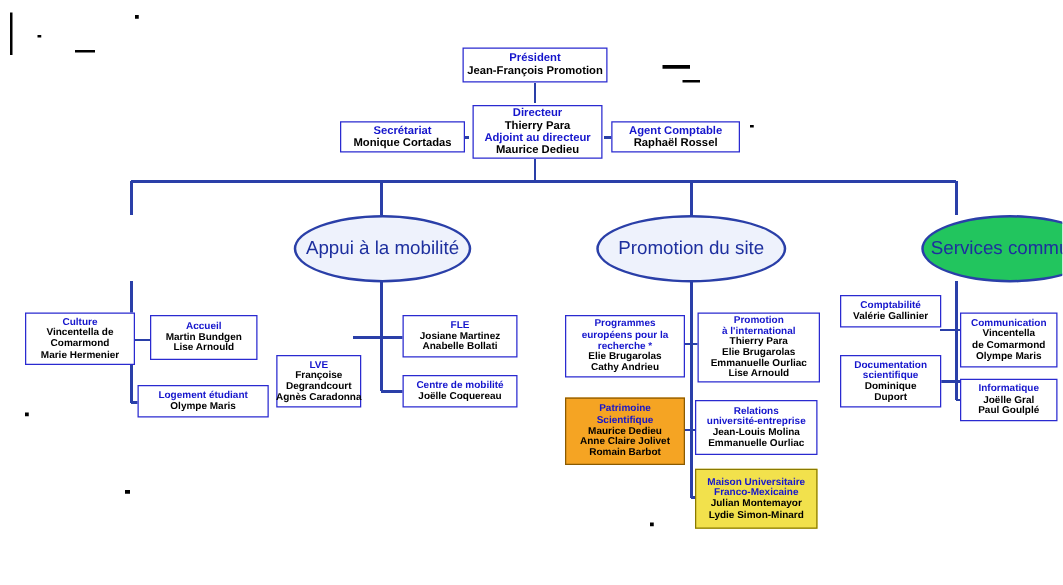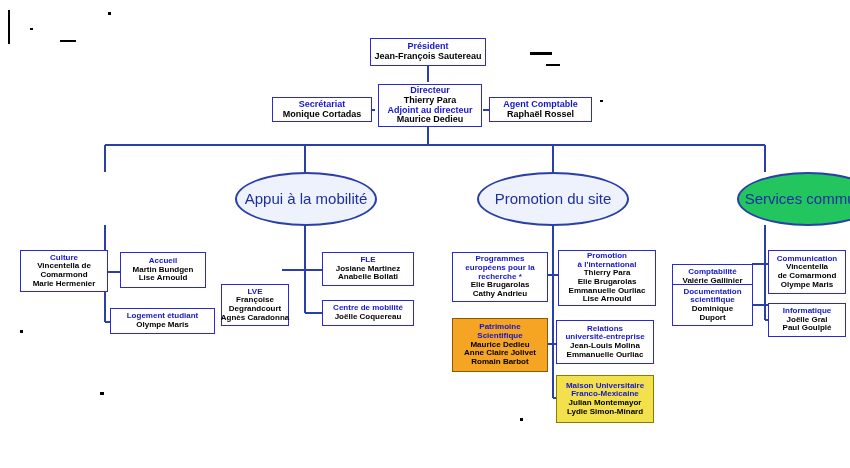--- a/index.html
+++ b/index.html
@@ -139,21 +139,21 @@
       <line x1="752" y1="264" x2="778" y2="264"></line>
       <line x1="765" y1="264" x2="765" y2="305"></line>
       <line x1="752" y1="305" x2="778" y2="305"></line>
       <line x1="765" y1="305" x2="765" y2="320"></line>
       <line x1="765" y1="320" x2="778" y2="320"></line>
     </g>
   </svg>
 
   <div class="node lvl1" style="left:370px; top:38px; width:116px; height:28px;">
     <div class="hd">Président</div>
-    <div class="nm">Jean-François Sautereau</div>
+    <div class="nm">Jean-François Promotion</div>
   </div>
 
   <div class="node lvl1" style="left:378px; top:84px; width:104px; height:43px;">
     <div class="hd">Directeur</div>
     <div class="nm">Thierry Para</div>
     <div class="hd">Adjoint au directeur</div>
     <div class="nm">Maurice Dedieu</div>
   </div>
 
   <div class="node lvl1" style="left:272px; top:97px; width:100px; height:25px;">
@@ -244,21 +244,21 @@
     <div class="nm">Emmanuelle Ourliac</div>
   </div>
 
   <div class="node leaf yellow" style="left:556px; top:375px; width:98px; height:48px;">
     <div class="hd">Maison Universitaire</div>
     <div class="hd">Franco-Mexicaine</div>
     <div class="nm">Julian Montemayor</div>
     <div class="nm">Lydie Simon-Minard</div>
   </div>
 
-  <div class="node leaf" style="left:672px; top:236px; width:81px; height:26px;margin-top:28px;">
+  <div class="node leaf" style="left:672px; top:236px; width:81px; height:26px;">
     <div class="hd">Comptabilité</div>
     <div class="nm">Valérie Gallinier</div>
   </div>
 
   <div class="node leaf" style="left:768px; top:250px; width:78px; height:44px;">
     <div class="hd">Communication</div>
     <div class="nm">Vincentella</div>
     <div class="nm">de Comarmond</div>
     <div class="nm">Olympe Maris</div>
   </div>

